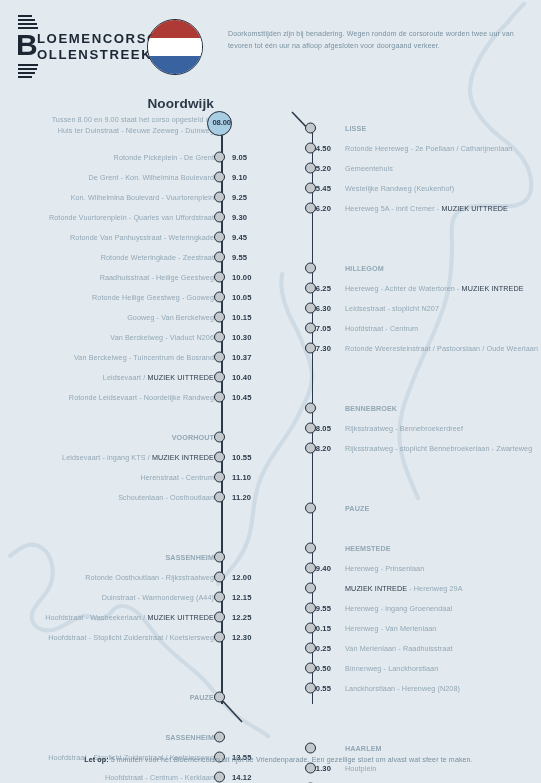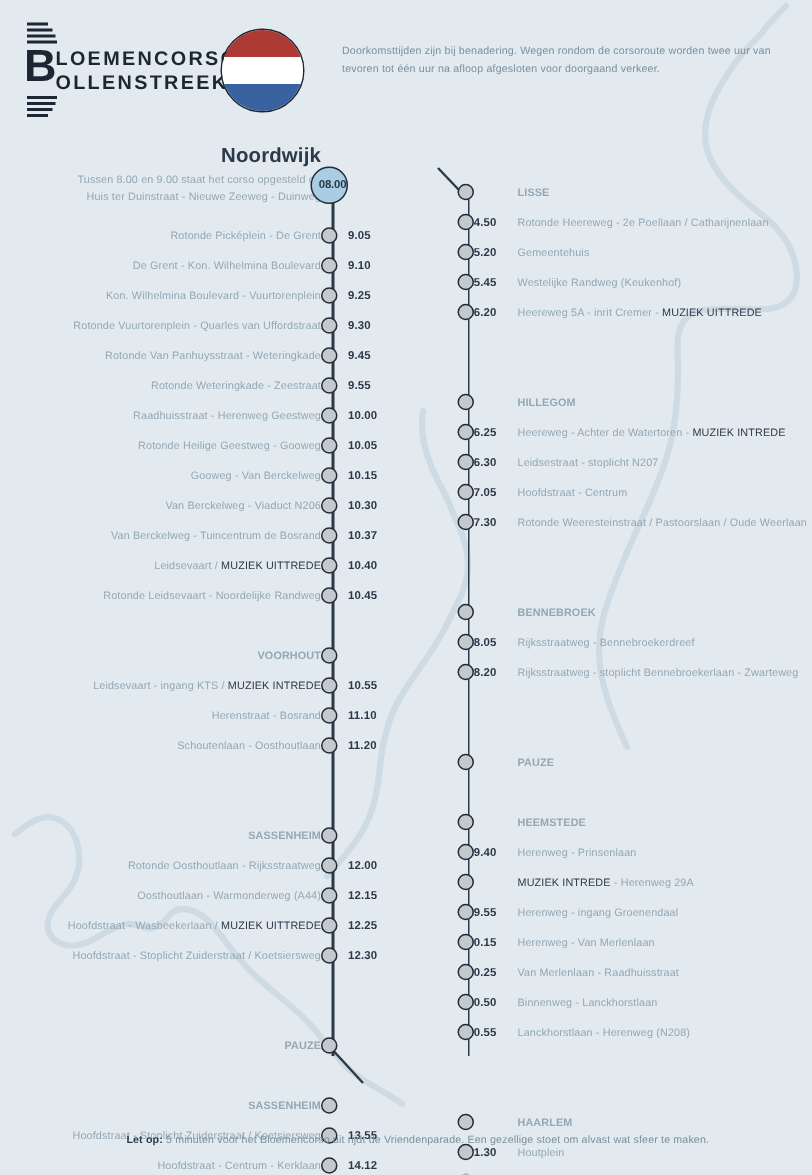--- a/index.html
+++ b/index.html
@@ -314,21 +314,21 @@
           <div class="time">9.45</div>
         </div>
         <div class="row left-row">
           <div class="label"><span>Rotonde Weteringkade - Zeestraat</span></div>
           <div class="node">
             <span class="dot"></span>
           </div>
           <div class="time">9.55</div>
         </div>
         <div class="row left-row">
-          <div class="label"><span>Raadhuisstraat - Herenweg Geestweg</span></div>
+          <div class="label"><span>Raadhuisstraat - Heilige Geestweg</span></div>
           <div class="node">
             <span class="dot"></span>
           </div>
           <div class="time">10.00</div>
         </div>
         <div class="row left-row">
           <div class="label"><span>Rotonde Heilige Geestweg - Gooweg</span></div>
           <div class="node">
             <span class="dot"></span>
           </div>
@@ -377,21 +377,21 @@
           </div>
         </div>
         <div class="row left-row">
           <div class="label"><span>Leidsevaart - ingang KTS / <span class="bold-part">MUZIEK INTREDE</span></span></div>
           <div class="node">
             <span class="dot"></span>
           </div>
           <div class="time">10.55</div>
         </div>
         <div class="row left-row">
-          <div class="label"><span>Herenstraat - Bosrand</span></div>
+          <div class="label"><span>Herenstraat - Centrum</span></div>
           <div class="node">
             <span class="dot"></span>
           </div>
           <div class="time">11.10</div>
         </div>
         <div class="row left-row">
           <div class="label"><span>Schoutenlaan - Oosthoutlaan</span></div>
           <div class="node">
             <span class="dot"></span>
           </div>
@@ -406,21 +406,21 @@
           </div>
         </div>
         <div class="row left-row">
           <div class="label"><span>Rotonde Oosthoutlaan - Rijksstraatweg</span></div>
           <div class="node">
             <span class="dot"></span>
           </div>
           <div class="time">12.00</div>
         </div>
         <div class="row left-row">
-          <div class="label"><span>Oosthoutlaan - Warmonderweg (A44)</span></div>
+          <div class="label"><span>Duinstraat - Warmonderweg (A44)</span></div>
           <div class="node">
             <span class="dot"></span>
           </div>
           <div class="time">12.15</div>
         </div>
         <div class="row left-row">
           <div class="label"><span>Hoofdstraat - Wasbeekerlaan / <span class="bold-part">MUZIEK UITTREDE</span></span></div>
           <div class="node">
             <span class="dot"></span>
           </div>

